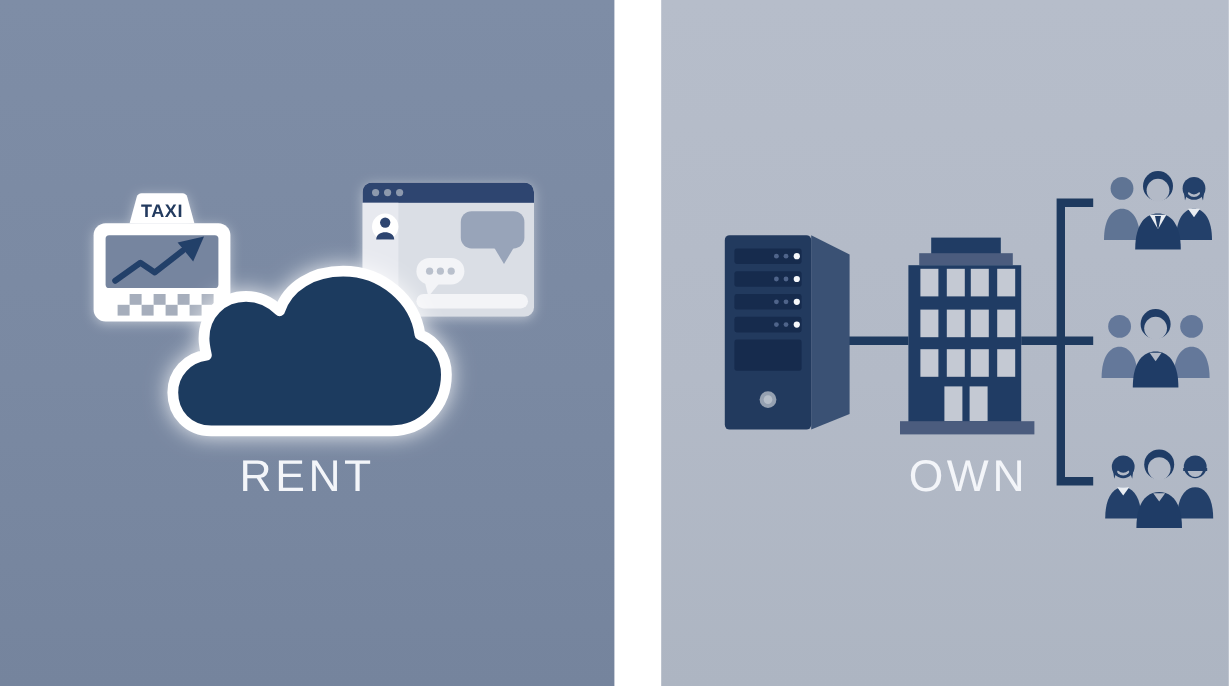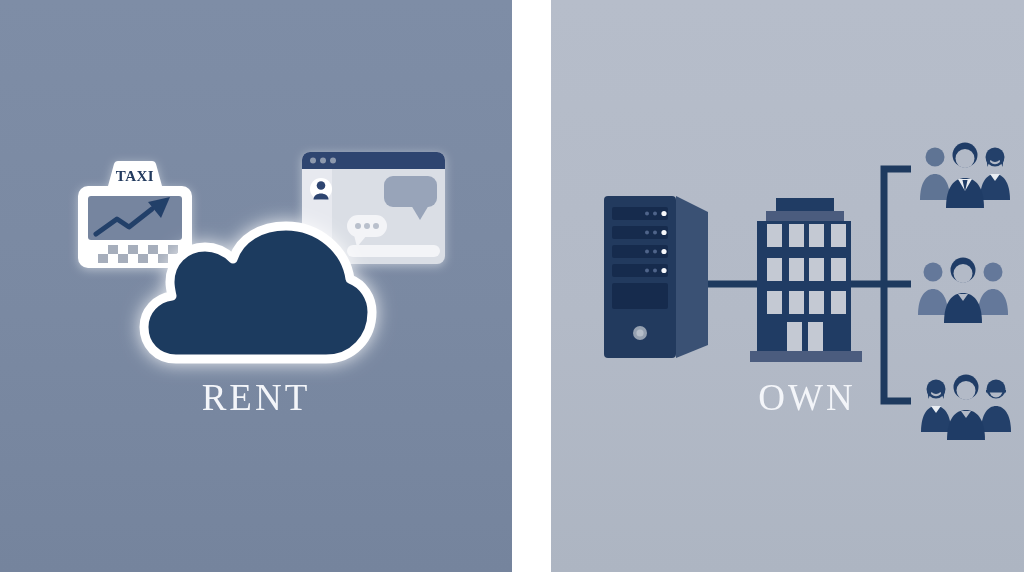--- a/index.html
+++ b/index.html
@@ -1,17 +1,17 @@
 <!DOCTYPE html>
 <html><head>
 <meta charset="utf-8">
 <style>
   html,body{margin:0;padding:0;}
   #stage{position:relative;width:1024px;height:572px;overflow:hidden;
-         font-family:Liberation Serif, serif;}
+         font-family:Liberation Sans, sans-serif;}
   .panel{position:absolute;top:0;height:572px;width:512px;}
   #panel-left{left:0;background:linear-gradient(180deg,#7e8da6 0%,#7a89a2 55%,#75849d 100%);}
   #panel-right{left:511px;background:linear-gradient(180deg,#b6bdca 0%,#b3bac7 55%,#adb5c2 100%);margin-left:40px;}
   .scene{position:absolute;inset:0;display:block;}
   .panel-label{position:absolute;top:376px;left:0;width:100%;text-align:center;
                font-size:37px;font-weight:500;letter-spacing:3px;color:#f3f5f9;}
 </style>
 </head>
 <body>
 

